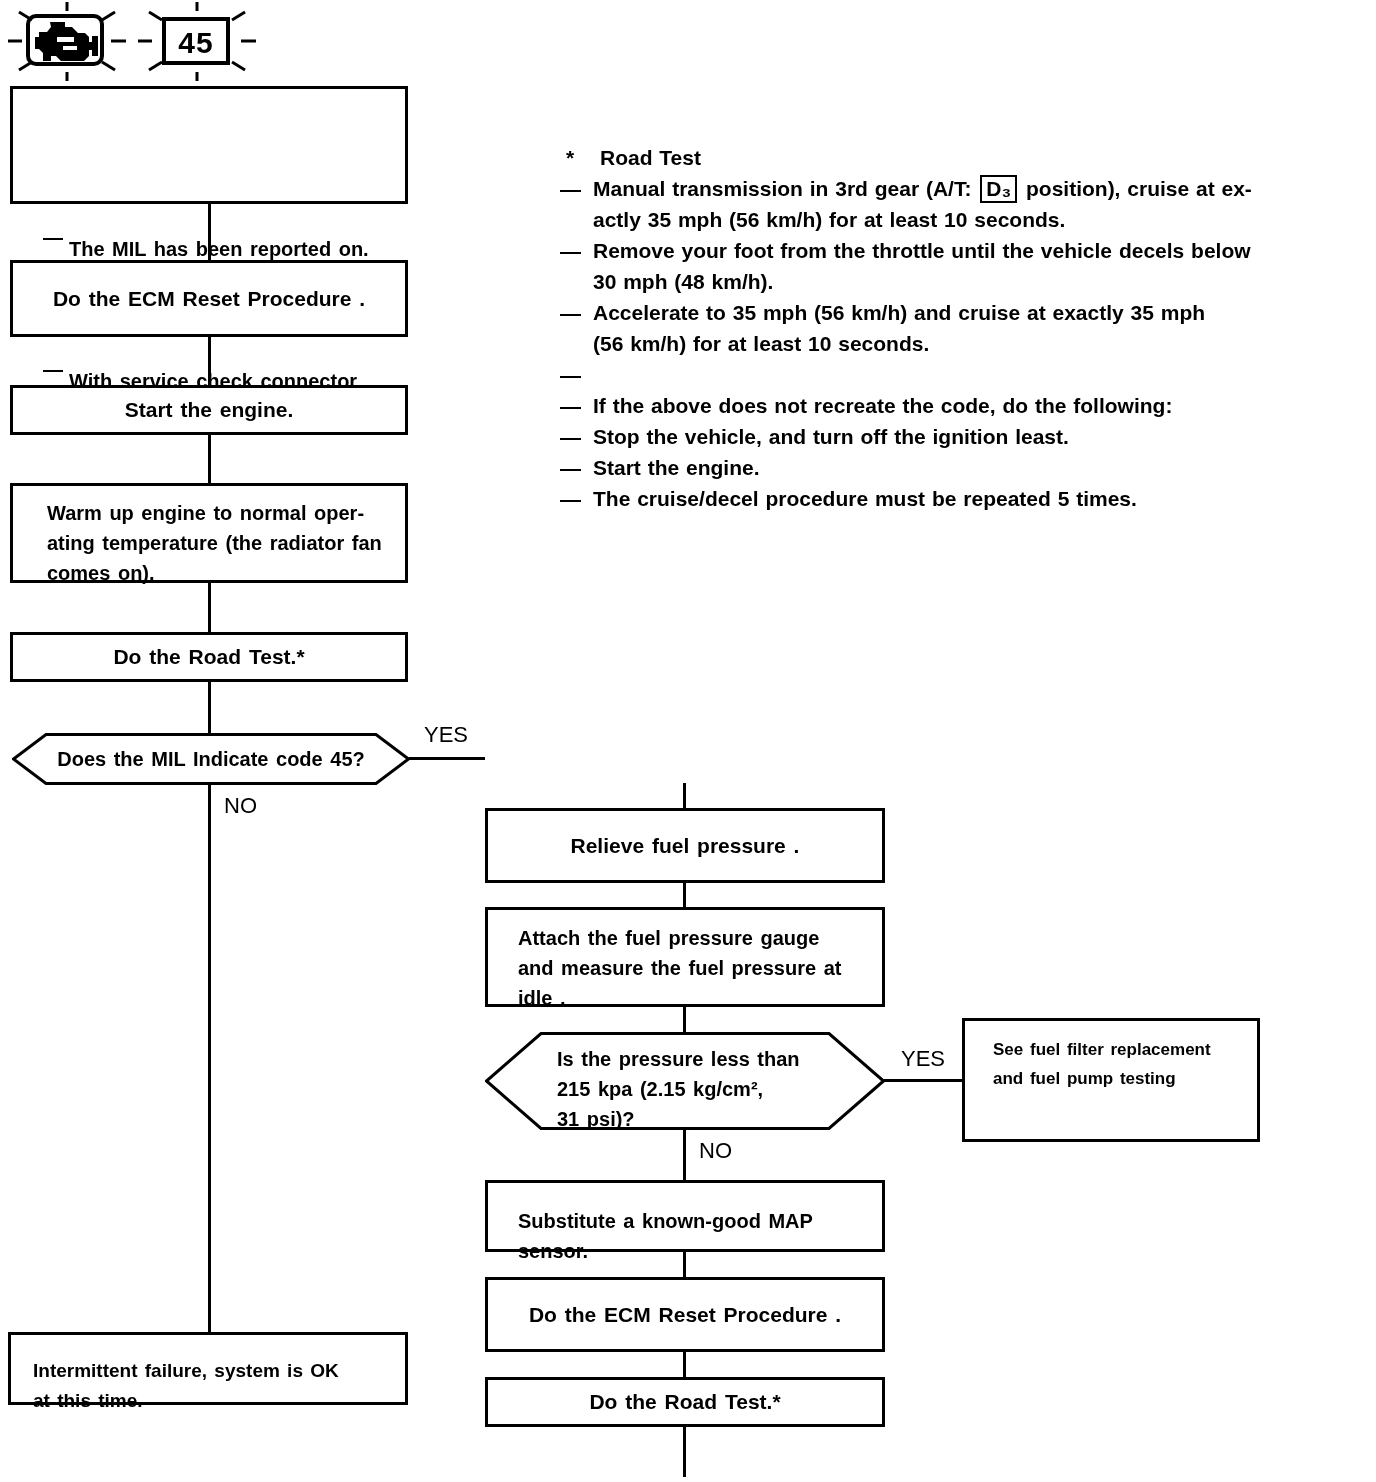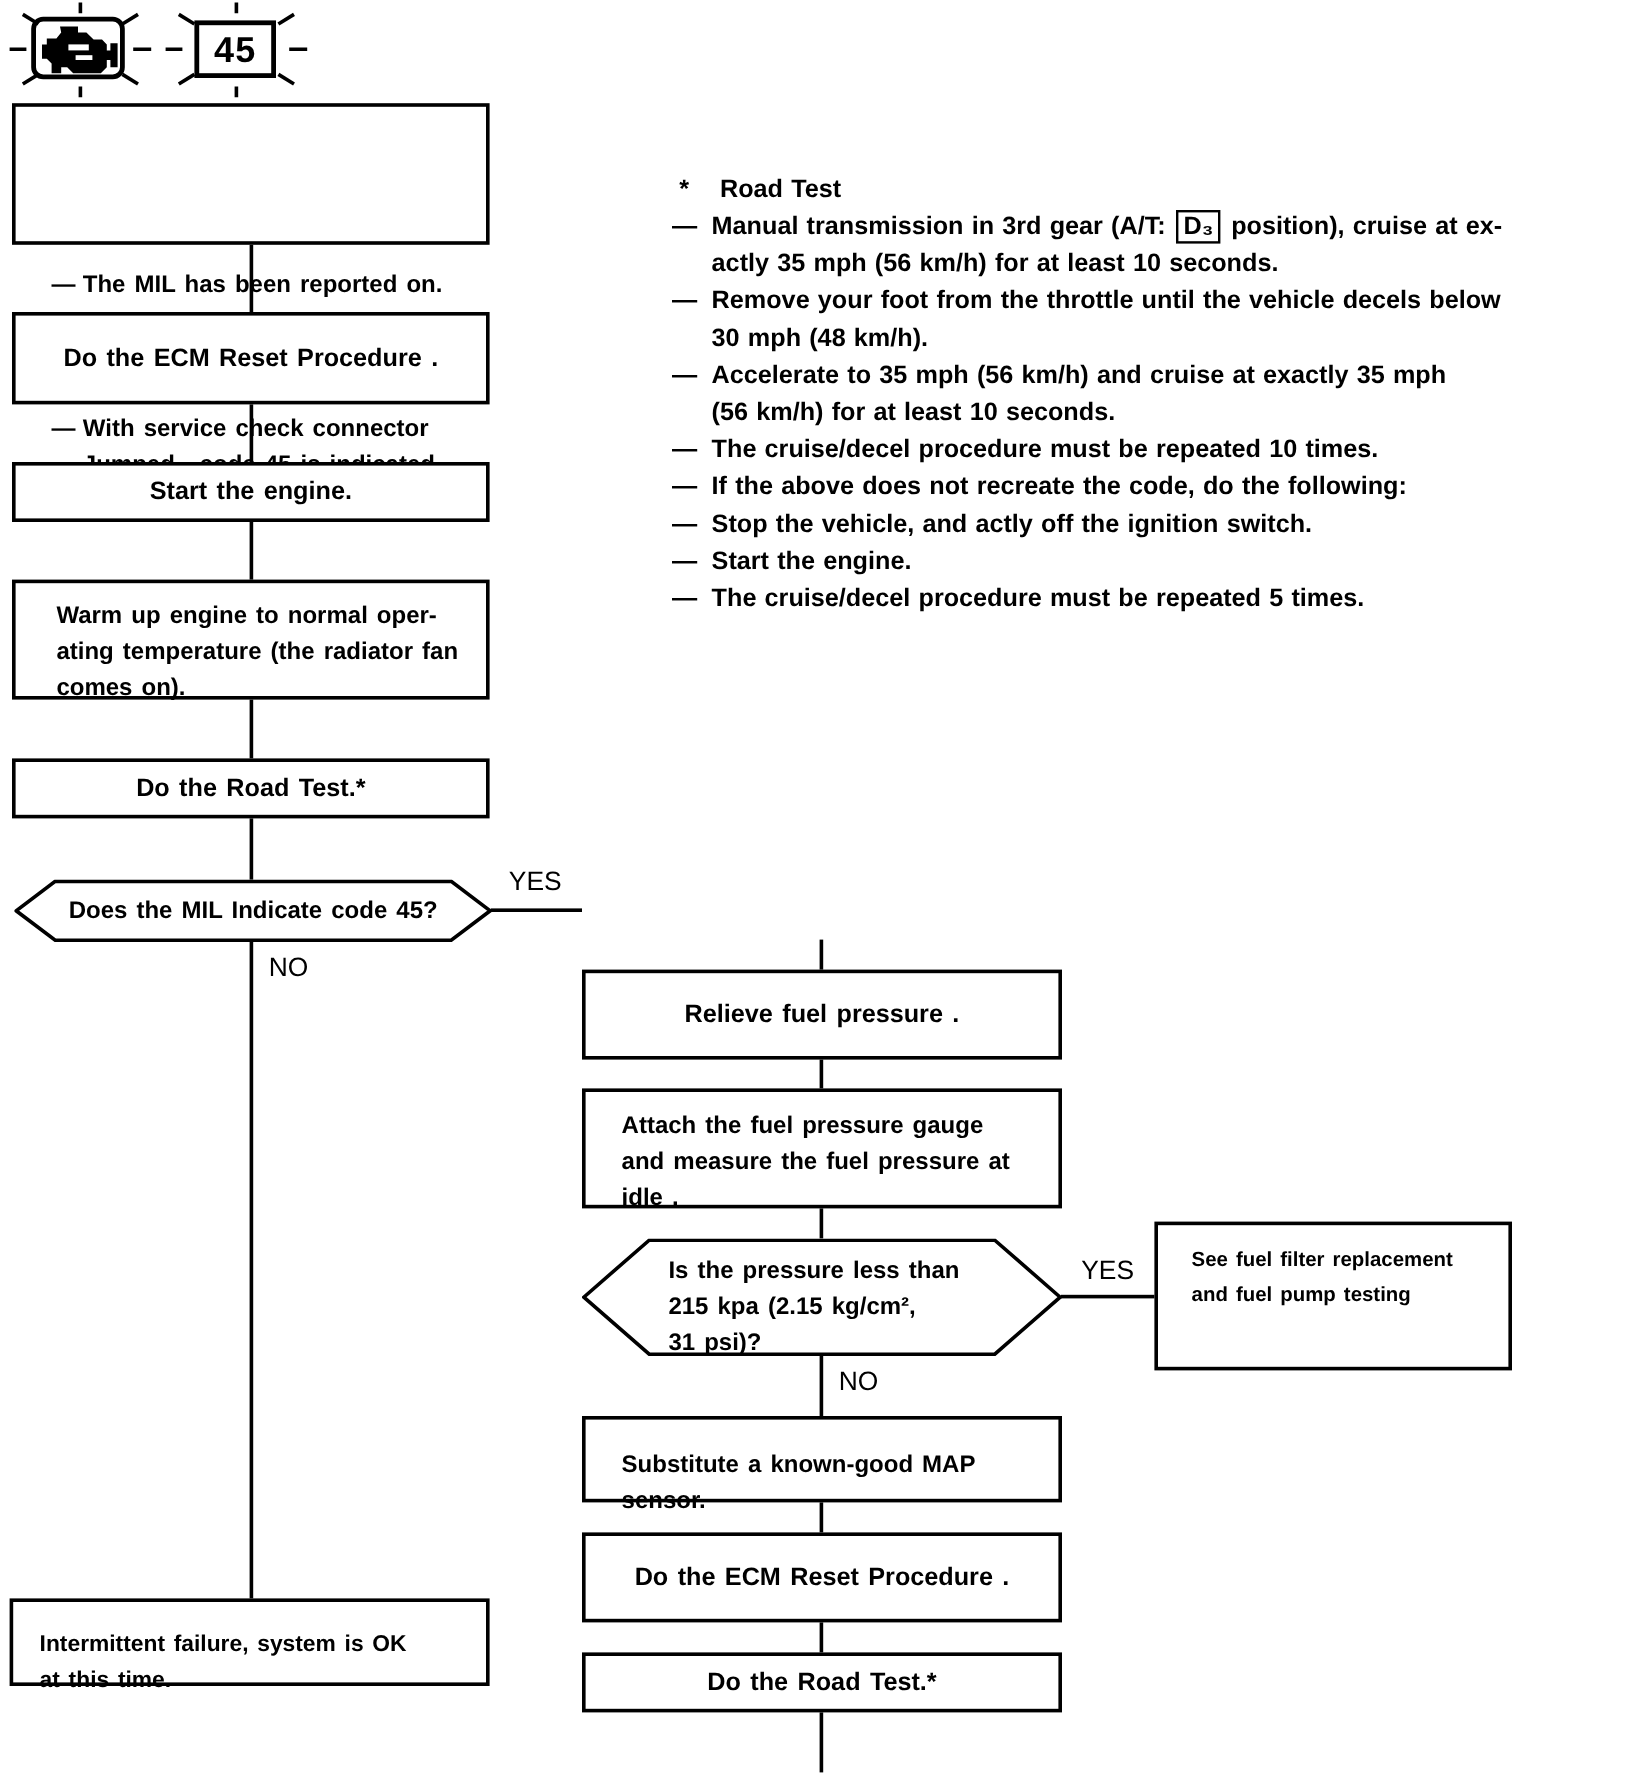--- a/index.html
+++ b/index.html
@@ -25,21 +25,21 @@
   #rbox-ign{left:485px;top:733px;width:400px;height:50px;}
   #rbox-relieve{left:485px;top:808px;width:400px;height:75px;}
   #rbox-attach{left:485px;top:907px;width:400px;height:100px;padding:13px 6px 0 30px;}
   #rbox-sub{left:485px;top:1180px;width:400px;height:72px;padding:23px 6px 0 30px;}
   #rbox-ecm2{left:485px;top:1277px;width:400px;height:75px;}
   #rbox-rt2{left:485px;top:1377px;width:400px;height:50px;}
   #box-seefuel{left:962px;top:1018px;width:298px;height:124px;padding:14px 4px 0 28px;font-size:17px;line-height:29px;}
   
   .bullet{display:flex;}
   .bullet .dash{width:26px;flex:none;}
-  .bullet .btext{white-space:pre;}
+  .bullet .btext{white-space:pre;margin-top:12px;}
   
   .hex{position:absolute;}
   .hex svg{position:absolute;left:0;top:0;}
   .hex .hex-label{
     position:absolute;inset:0;display:flex;align-items:center;justify-content:center;
     font-weight:700;font-size:20px;word-spacing:2px;
   }
   #hex-mil{left:12px;top:733px;width:398px;height:52px;}
   #hex-press{left:485px;top:1032px;width:400px;height:104px;}
   #hex-press .hex-label{align-items:flex-start;justify-content:flex-start;padding:12px 0 0 72px;white-space:pre;line-height:30px;box-sizing:border-box;}
@@ -188,31 +188,30 @@
         </div>
 
         <div class="rt-item">
           <span class="rt-dash">—</span>
           <span class="rt-body"><span>Accelerate to 35 mph (56 km/h) and cruise at exactly 35 mph
 (56 km/h) for at least 10 seconds.</span><span></span></span>
         </div>
 
         <div class="rt-item">
           <span class="rt-dash">—</span>
-          <span class="rt-body"><span>The cruise/decel procedure must be repeated 10 times.</span><span></span></span>
         </div>
 
         <div class="rt-item">
           <span class="rt-dash">—</span>
           <span class="rt-body"><span>If the above does not recreate the code, do the following:</span><span></span></span>
         </div>
 
         <div class="rt-item">
           <span class="rt-dash">—</span>
-          <span class="rt-body"><span>Stop the vehicle, and actly off the ignition switch.</span><span></span></span>
+          <span class="rt-body"><span>Stop the vehicle, and turn off the ignition least.</span><span></span></span>
         </div>
 
         <div class="rt-item">
           <span class="rt-dash">—</span>
           <span class="rt-body"><span>Start the engine.</span><span></span></span>
         </div>
 
         <div class="rt-item">
           <span class="rt-dash">—</span>
           <span class="rt-body"><span>The cruise/decel procedure must be repeated 5 times.</span><span></span></span>

